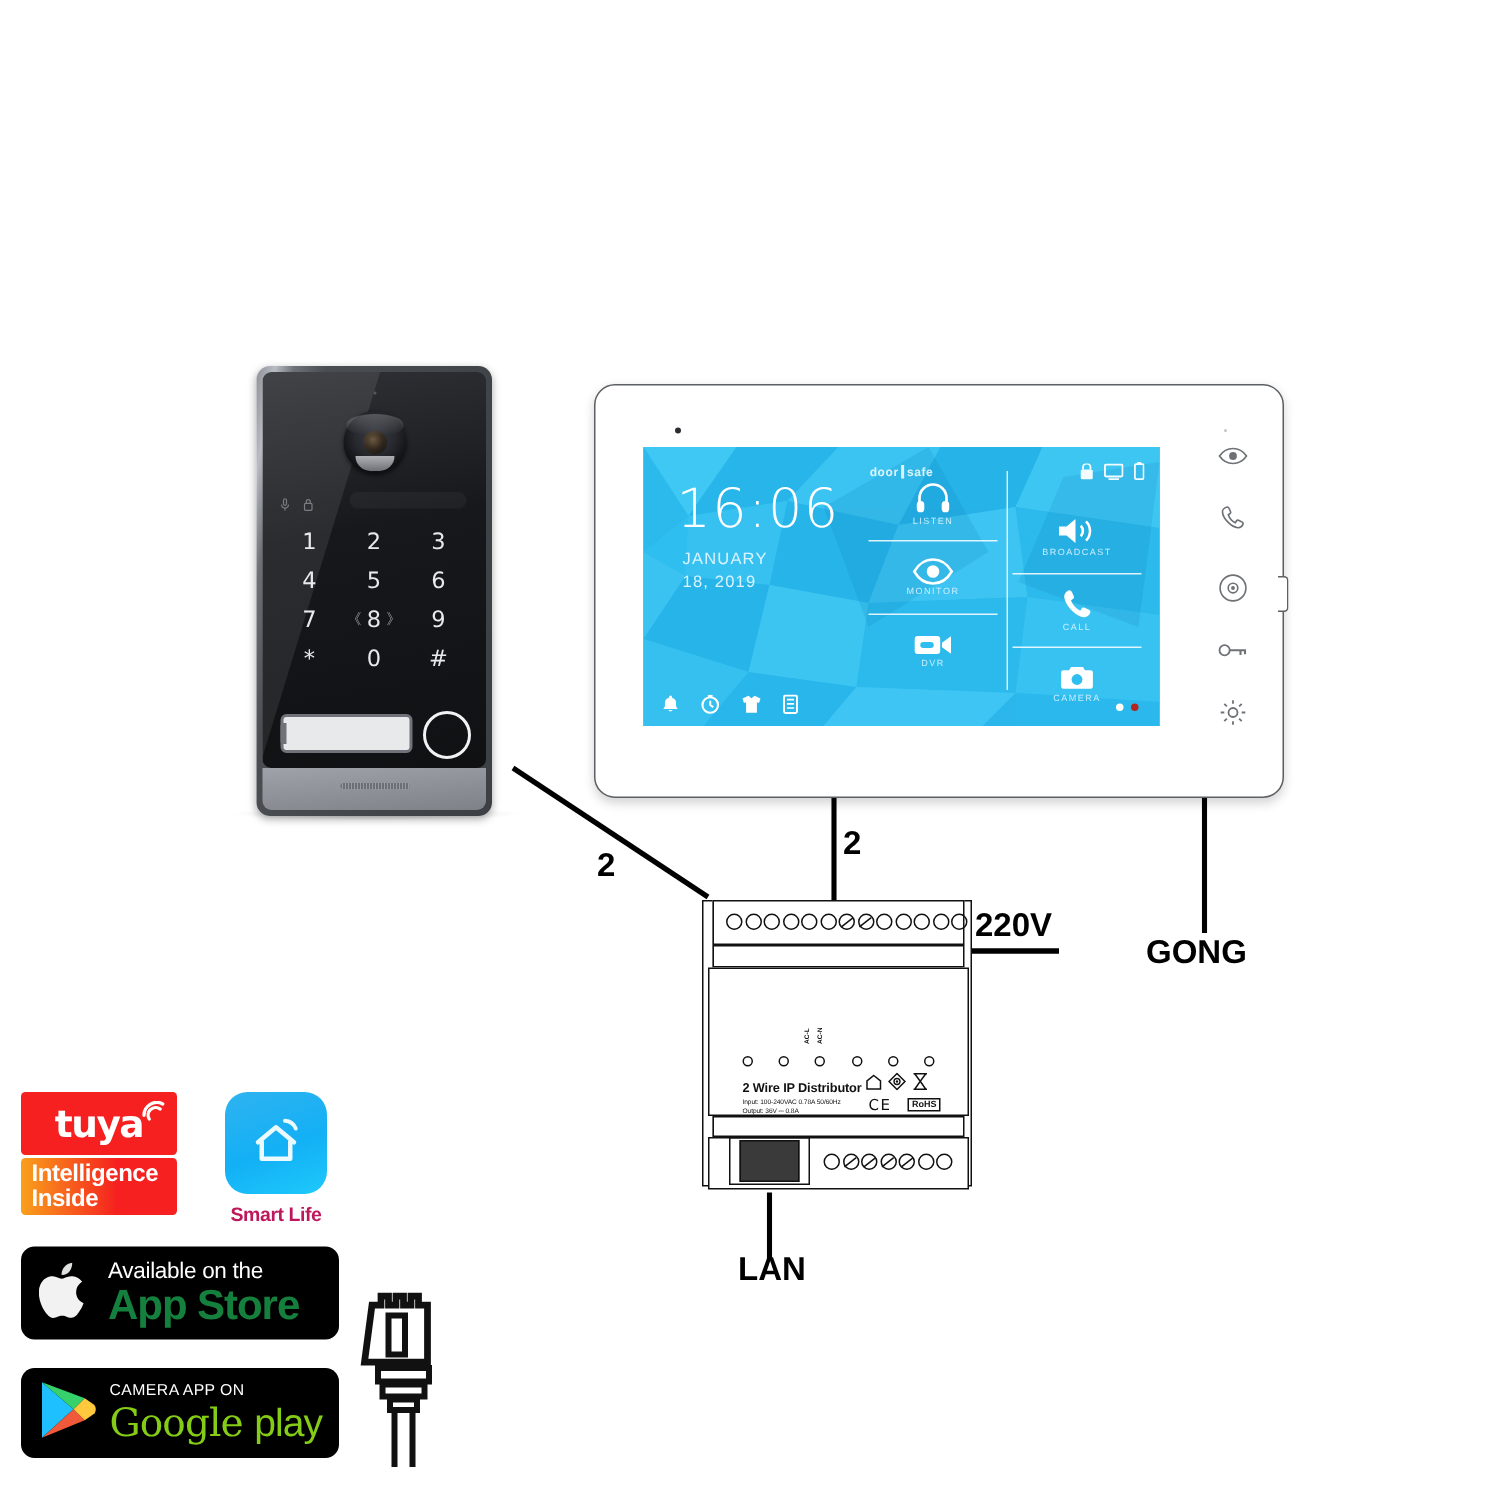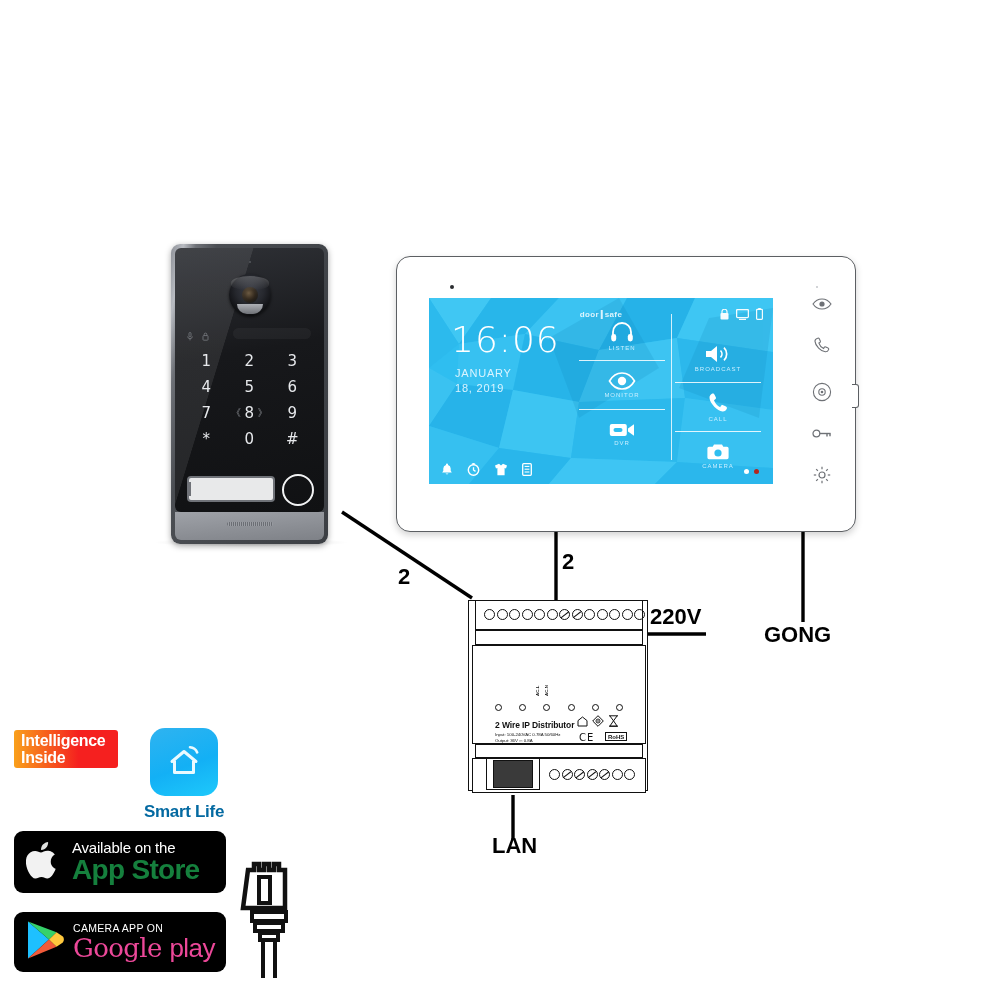--- a/index.html
+++ b/index.html
@@ -193,35 +193,35 @@
     background:linear-gradient(90deg,#f9a01b 0%,#f5201f 62%);
     display:flex;flex-direction:column;justify-content:center;padding-left:7px;box-sizing:border-box;
   }
   .tuya-bot span{color:#fff;font-size:16px;font-weight:700;line-height:1.08;letter-spacing:-.3px;}
   .sl-wrap{position:absolute;left:122px;top:0;width:96px;text-align:center;}
   .sl-icon{
     width:68px;height:68px;border-radius:15px;margin:0 auto;
     background:linear-gradient(160deg,#2fb3f0,#13b0f5 55%,#1ec9fb);
     display:flex;align-items:center;justify-content:center;
   }
-  .sl-name{margin-top:6px;color:#0369a1;font-size:17px;font-weight:700;letter-spacing:-.3px;}
+  .sl-name{margin-top:6px;color:#be185d;font-size:13px;font-weight:700;letter-spacing:-.3px;}
   .appstore{
     position:absolute;left:0;top:103px;width:212px;height:62px;background:#000;border-radius:9px;
     display:flex;align-items:center;padding:0 12px;box-sizing:border-box;gap:10px;
   }
   .as-text{display:flex;flex-direction:column;line-height:1;}
   .as-small{color:#fff;font-size:15px;letter-spacing:-.2px;}
   .as-big{color:#15803d;font-size:28px;font-weight:700;letter-spacing:-.7px;margin-top:1px;}
   .gplay{
     position:absolute;left:0;top:184px;width:212px;height:60px;background:#000;border-radius:9px;
     display:flex;align-items:center;padding:0 10px;box-sizing:border-box;gap:9px;
   }
   .gp-text{display:flex;flex-direction:column;line-height:1;}
   .gp-small{color:#fff;font-size:10.5px;letter-spacing:.3px;}
-  .gp-big{color:#ec4899;font-size:26px;letter-spacing:-.6px;margin-top:2px;font-family:"DejaVu Serif",serif;font-weight:400;}
+  .gp-big{color:#84cc16;font-size:26px;letter-spacing:-.6px;margin-top:2px;font-family:"DejaVu Serif",serif;font-weight:400;}
   .gp-big .play{font-family:"Liberation Sans",sans-serif;font-weight:300;}
   #rj45{position:absolute;left:238px;top:860px;width:62px;height:118px;}
 </style>
 </head>
 <body>
 
 <div class="stage">
 
   <svg width="1000" height="1000" style="position:absolute;left:0;top:0;">
 
@@ -618,20 +618,29 @@
 
   <div class="wlabel" style="left:398px;top:564px;font-size:22px;">2</div>
   <div class="wlabel" style="left:562px;top:549px;font-size:22px;">2</div>
   <div class="wlabel" style="left:650px;top:604px;font-size:22px;">220V</div>
   <div class="wlabel" style="left:764px;top:622px;font-size:22px;">GONG</div>
   <div class="wlabel" style="left:492px;top:833px;font-size:22px;">LAN</div>
 
   <div id="badges">
 
     <div class="tuya-wrap">
+      <div class="tuya-top">
+        <span class="tuya-word">tuya</span>
+        <span class="tuya-sig">
+          <svg width="17" height="15" viewBox="0 0 17 15">
+              <path d="M2 9.5A8.5 8.5 0 0 1 14.5 2" fill="none" stroke="#fff" stroke-width="2.2" stroke-linecap="round"></path>
+              <path d="M5.5 12A5 5 0 0 1 12.8 5.4" fill="none" stroke="#fff" stroke-width="2.2" stroke-linecap="round"></path>
+            </svg>
+        </span>
+      </div>
       <div class="tuya-bot">
         <span>Intelligence</span>
         <span>Inside</span>
       </div>
     </div>
 
     <div class="sl-wrap">
       <div class="sl-icon">
         <svg width="42" height="42" viewBox="0 0 42 42">
           <path d="M9 20.5L21 10.5l12 10" fill="none" stroke="#eafaff" stroke-width="3" stroke-linecap="round" stroke-linejoin="round"></path>

